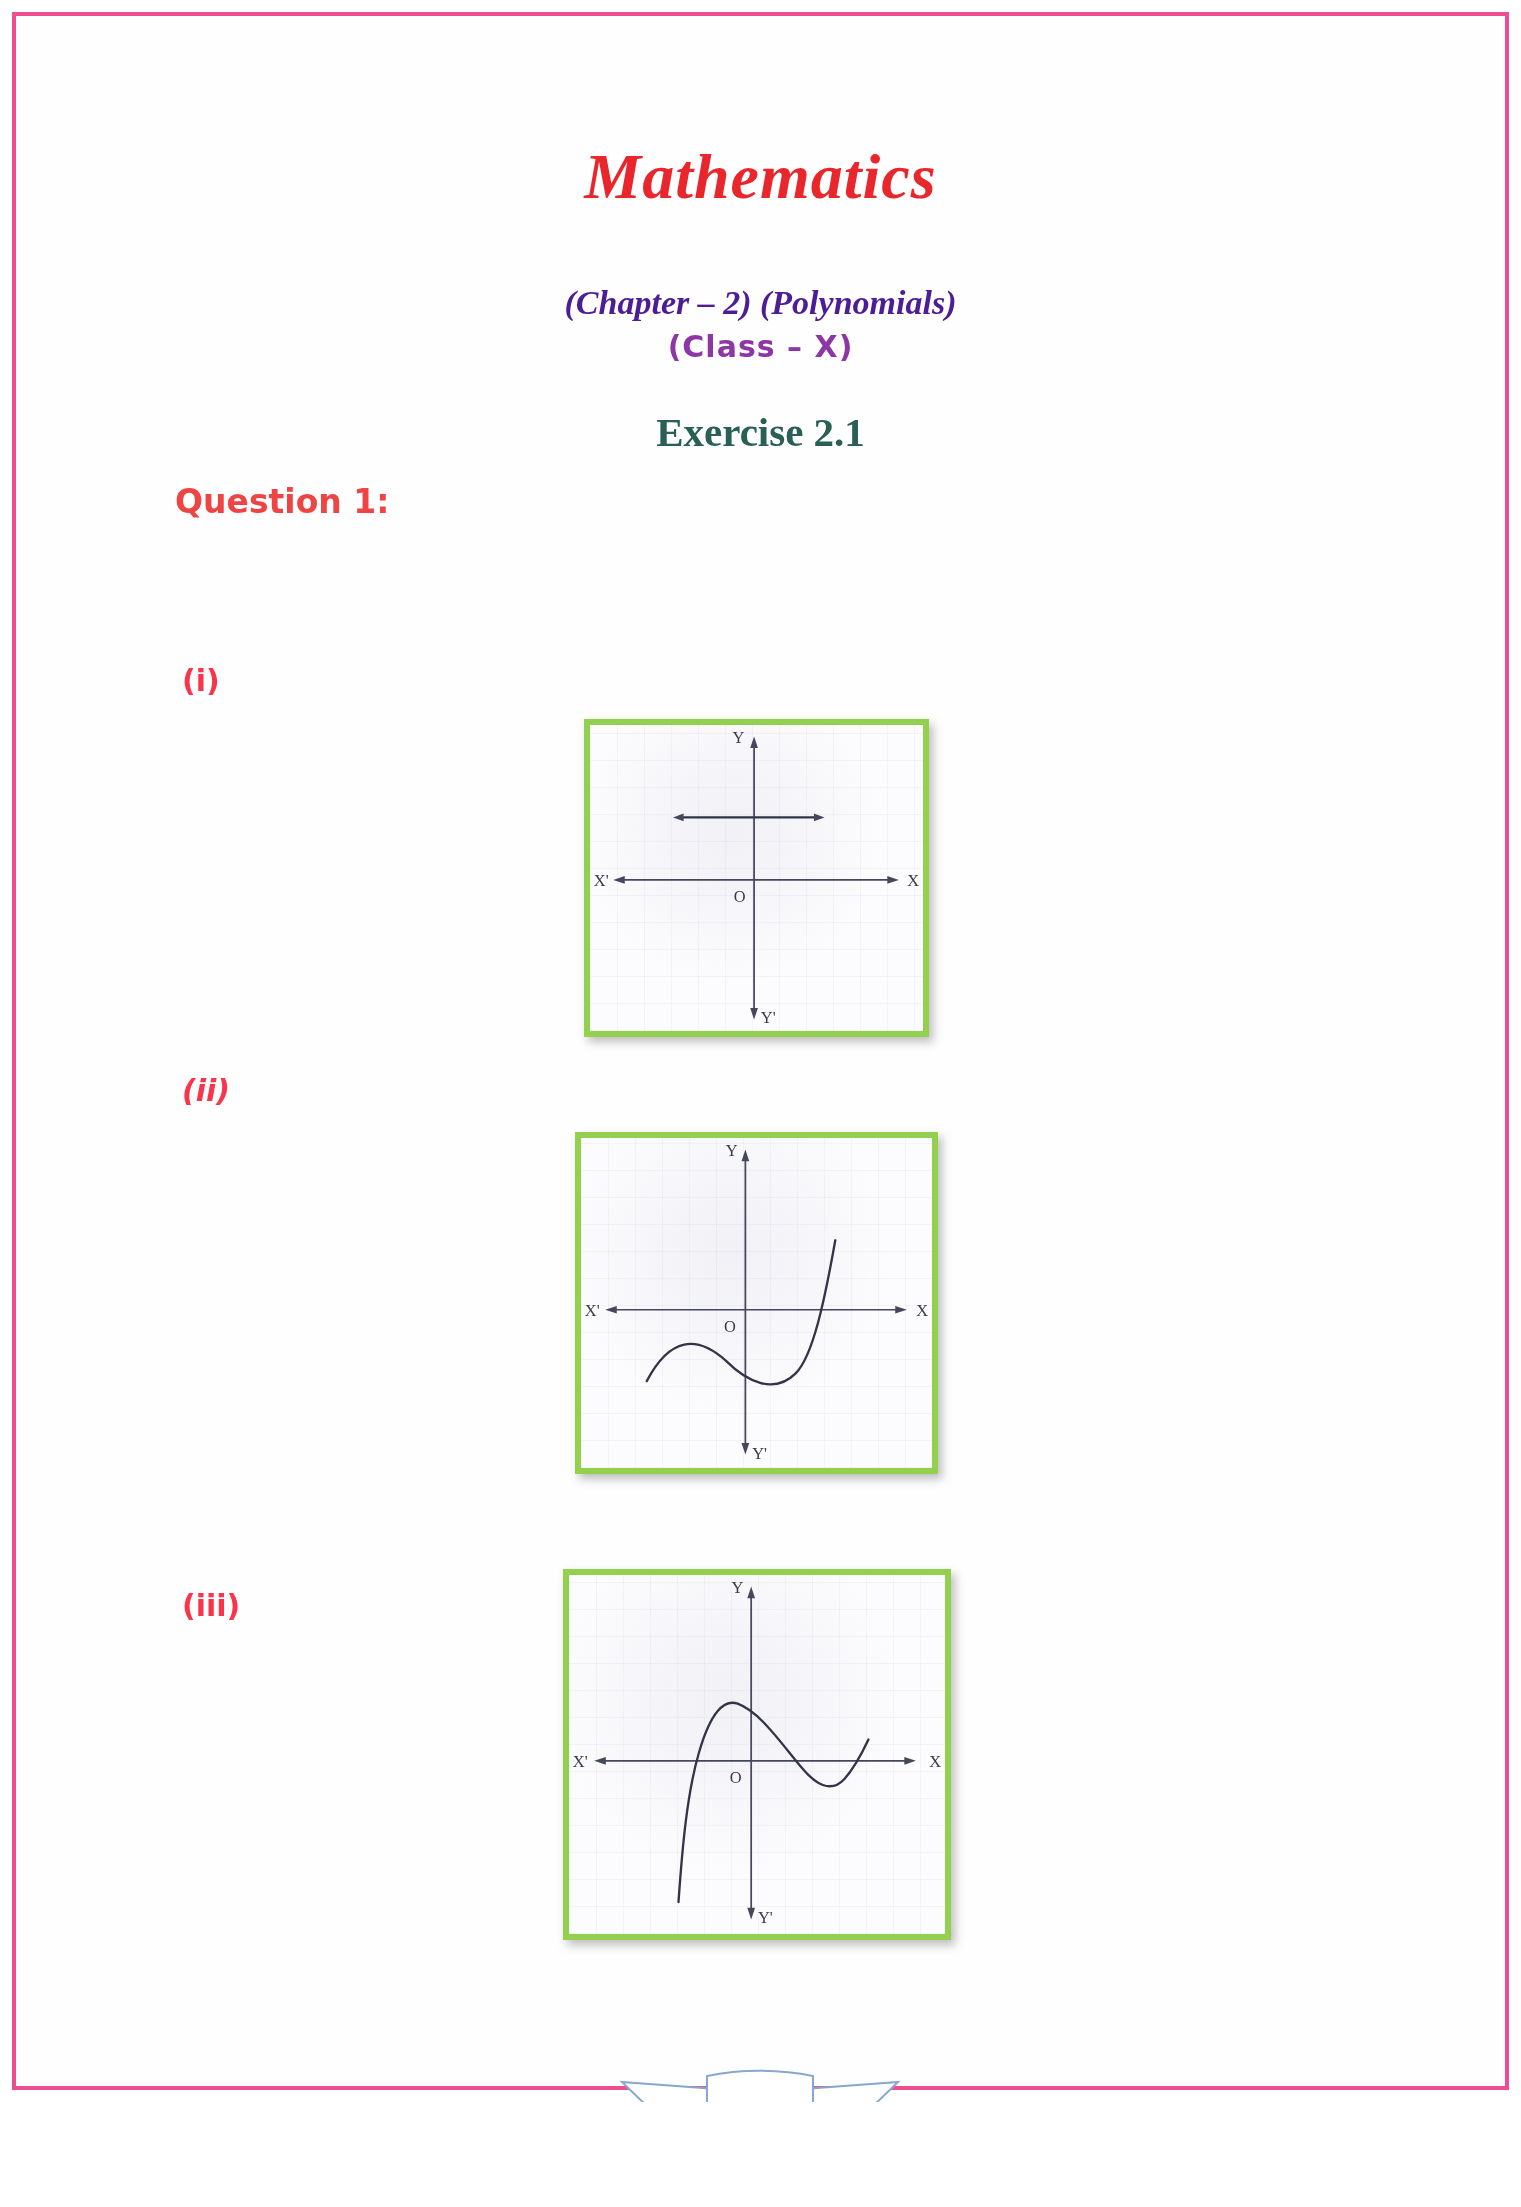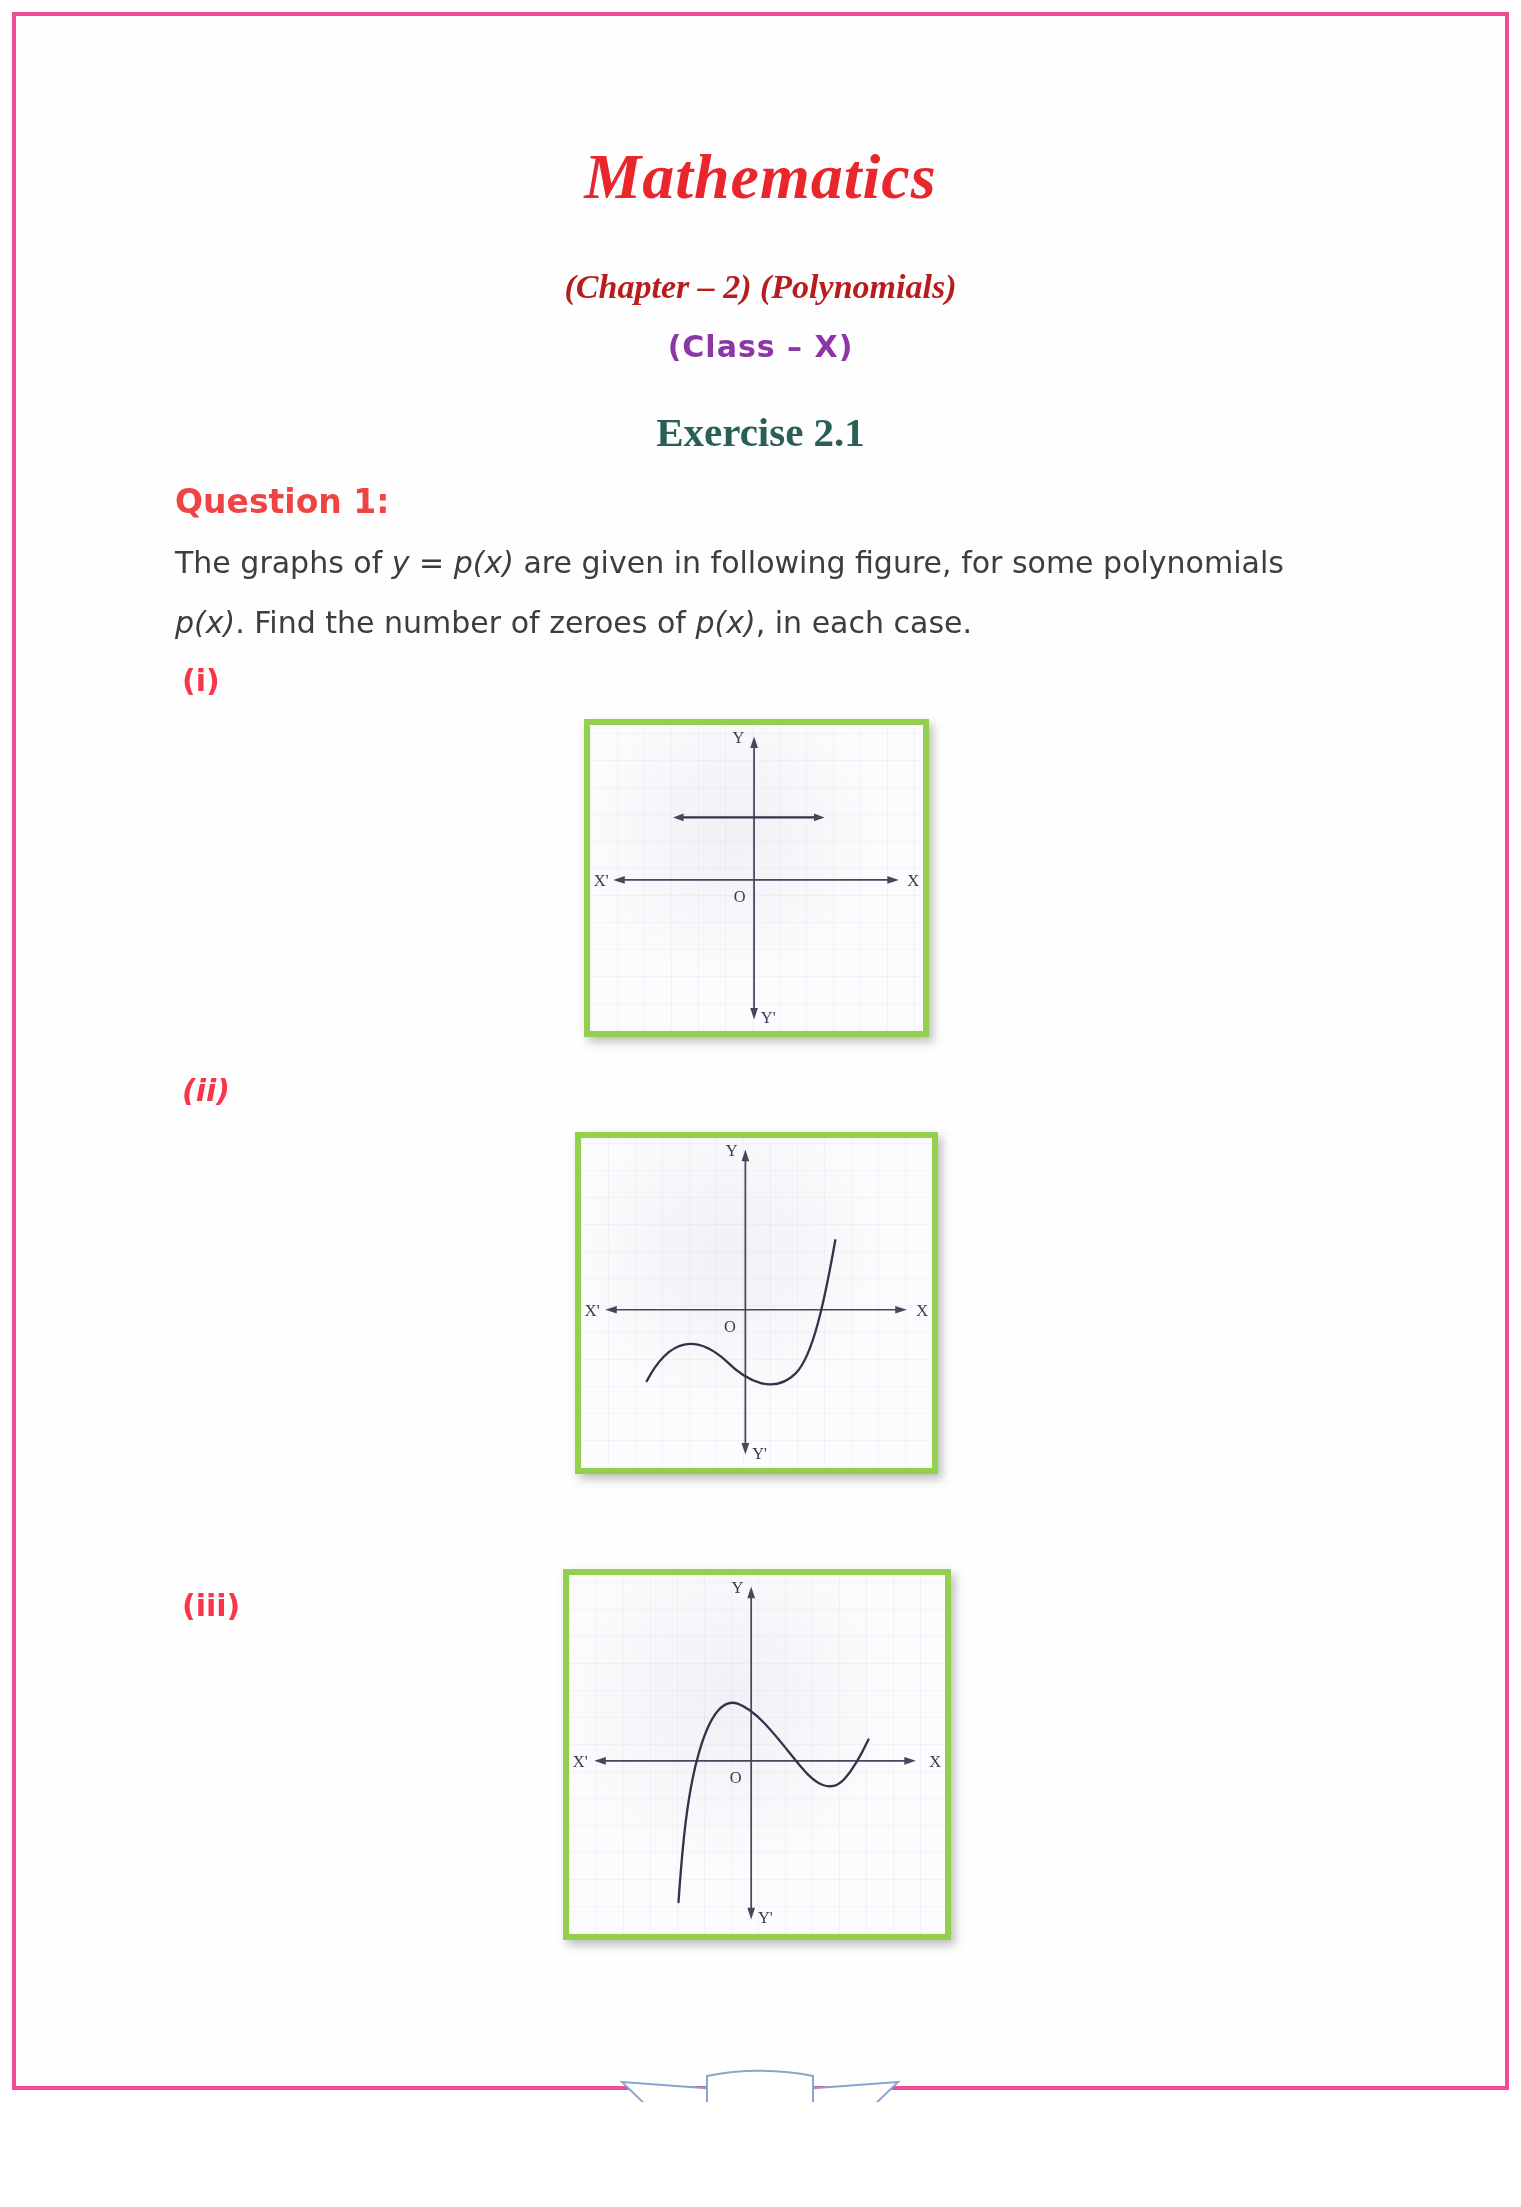--- a/index.html
+++ b/index.html
@@ -14,22 +14,22 @@
     border:4px solid #ee4d93; background:#fffefe;
   }
   .abs { position:absolute; }
   .centered { left:0; width:100%; text-align:center; }
 
   .title {
     top:140px; font:bold italic 64px "Liberation Serif", serif;
     color:#e8262c; letter-spacing:1px;
   }
   .chapter {
-    top:268px; font:bold italic 34px "Liberation Serif", serif;
-    color:#b91c1c;
+    top:284px; font:bold italic 34px "Liberation Serif", serif;
+    color:#4c1d95;
   }
   .klass {
     top:329px; font:bold 30px "DejaVu Sans", sans-serif;
     color:#8d36a5; letter-spacing:1px;
   }
   .exercise {
     top:408px; font:bold 41px "Liberation Serif", serif;
     color:#2a5f55;
   }
   .qlabel {
@@ -78,24 +78,20 @@
 <div class="page">
   <div class="frame"></div>
 
   <div class="abs centered title">Mathematics</div>
   <div class="abs centered chapter">(Chapter – 2) (Polynomials)</div>
   <div class="abs centered klass">(Class – X)</div>
   <div class="abs centered exercise">Exercise 2.1</div>
 
   <div class="abs qlabel">Question 1:</div>
 
-  <div class="abs qtext">
-    <span>The graphs of </span><span class="math">y = p(x)</span><span> are given in following figure, for some polynomials</span><br>
-    <span class="math">p(x)</span><span>. Find the number of zeroes of </span><span class="math">p(x)</span><span>, in each case.</span>
-  </div>
 
   <div class="abs figlabel l1">(i)</div>
   <div class="abs figbox fig1">
     <svg viewBox="0 0 345 318" preserveAspectRatio="none">
       <g>
         <line class="axis-line" x1="30" y1="161" x2="314" y2="161"></line>
         <polygon class="arrow" points="24,161 36,157 36,165"></polygon>
         <polygon class="arrow" points="320,161 308,157 308,165"></polygon>
         <line class="axis-line" x1="170" y1="20" x2="170" y2="298"></line>
         <polygon class="arrow" points="170,12 166,24 174,24"></polygon>

